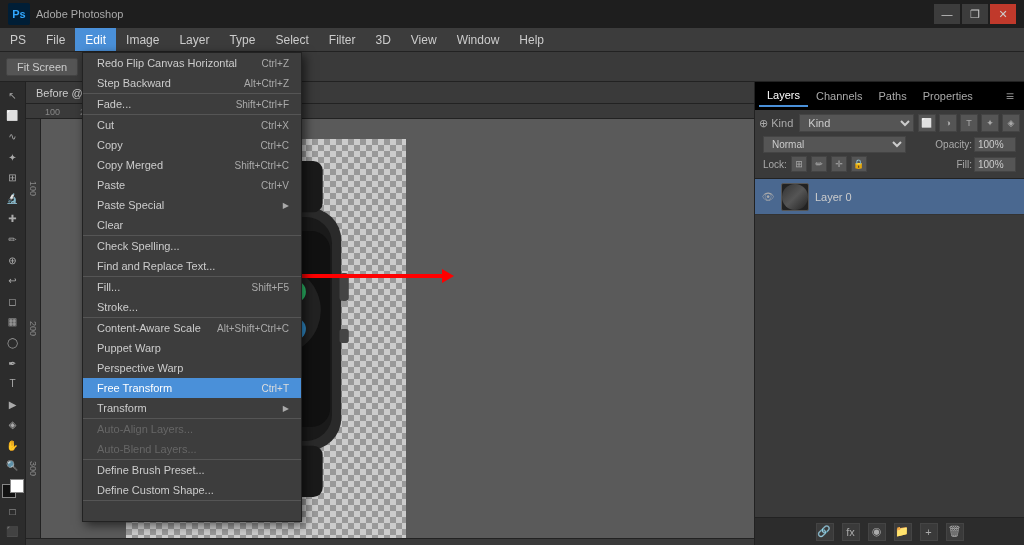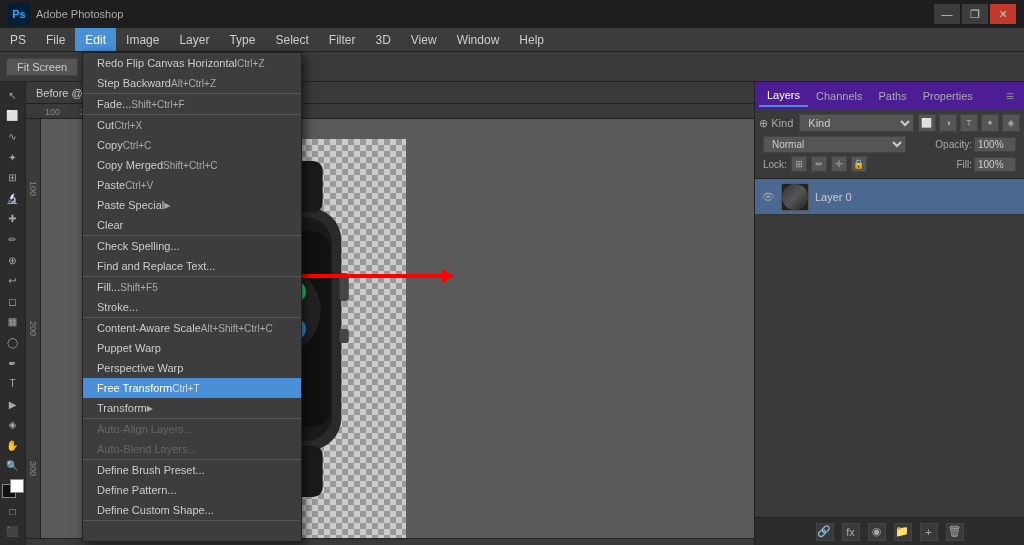--- a/index.html
+++ b/index.html
@@ -194,21 +194,21 @@
     
     #right-panel {
       width: 270px;
       background: #3a3a3a;
       border-left: 1px solid #222;
       display: flex;
       flex-direction: column;
     }
     #panel-tabs {
       height: 28px;
-      background: #4c1d95;
+      background: #000000;
       display: flex;
       align-items: center;
       padding: 0 4px;
     }
     .panel-tab {
       padding: 4px 8px;
       font-size: 11px;
       color: #aaa;
       cursor: pointer;
     }
@@ -378,20 +378,21 @@
       background: #3d3d3d;
       border: 1px solid #222;
       box-shadow: 3px 3px 10px rgba(0,0,0,0.6);
       pointer-events: auto;
     }
     .menu-section { border-bottom: 1px solid #555; }
     .menu-section:last-child { border-bottom: none; }
     .dropdown-item {
       display: flex;
       align-items: center;
+      justify-content: space-between;
       padding: 3px 12px 3px 14px;
       font-size: 11px;
       color: #ccc;
       cursor: pointer;
       min-height: 20px;
     }
     .dropdown-item.highlighted {
       background: #4a90d9;
       color: #fff;
     }
@@ -703,23 +704,20 @@
       <div class="dropdown-item disabled">
         <span>Auto-Blend Layers...</span>
       </div>
     </div>
 
     <div class="menu-section">
       <div class="dropdown-item">
         <span>Define Brush Preset...</span>
       </div>
       <div class="dropdown-item">
-        <span>Define Pattern...</span>
-      </div>
-      <div class="dropdown-item">
         <span>Define Custom Shape...</span>
       </div>
     </div>
 
     <div class="menu-section">
       <div class="dropdown-item">
         
         
       </div>
     </div>

